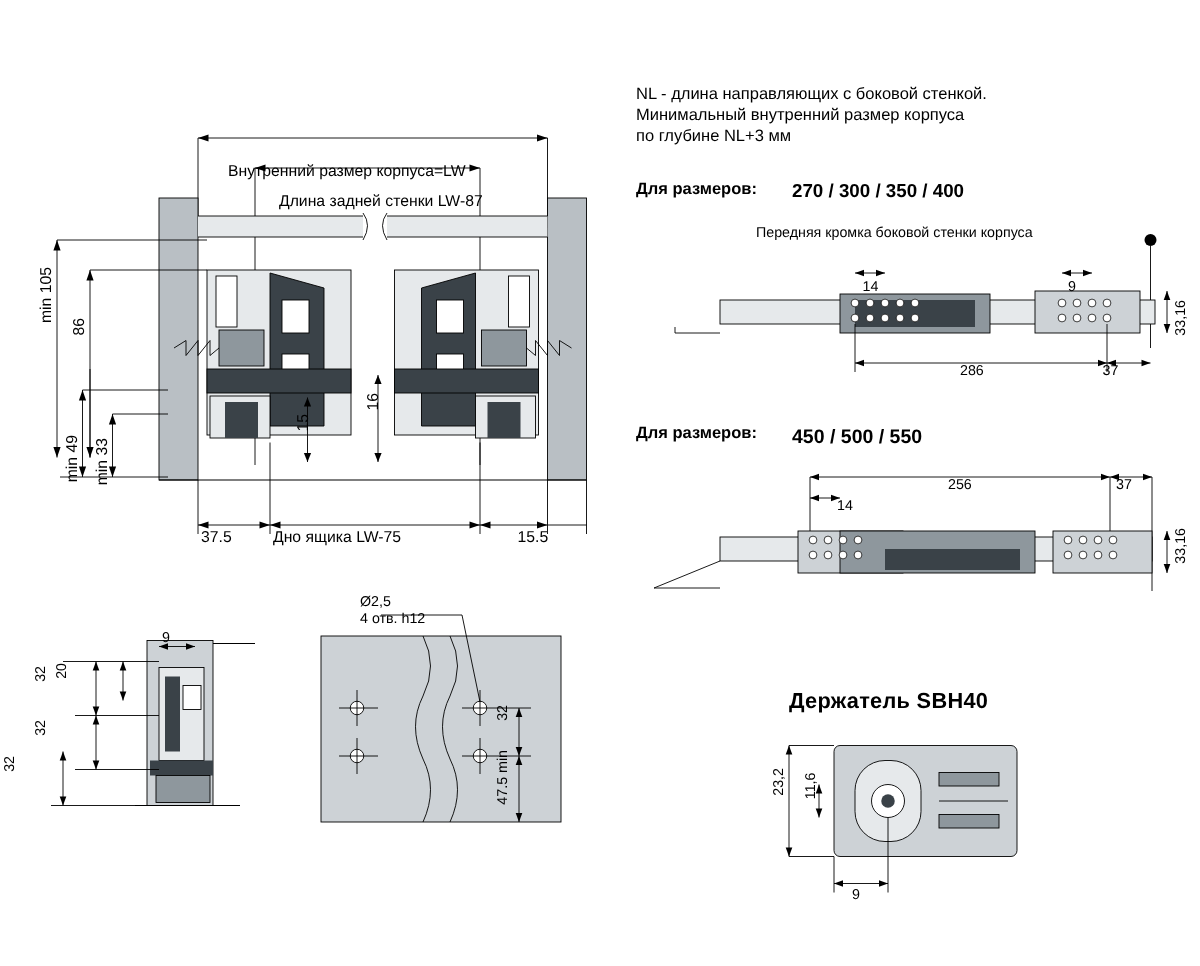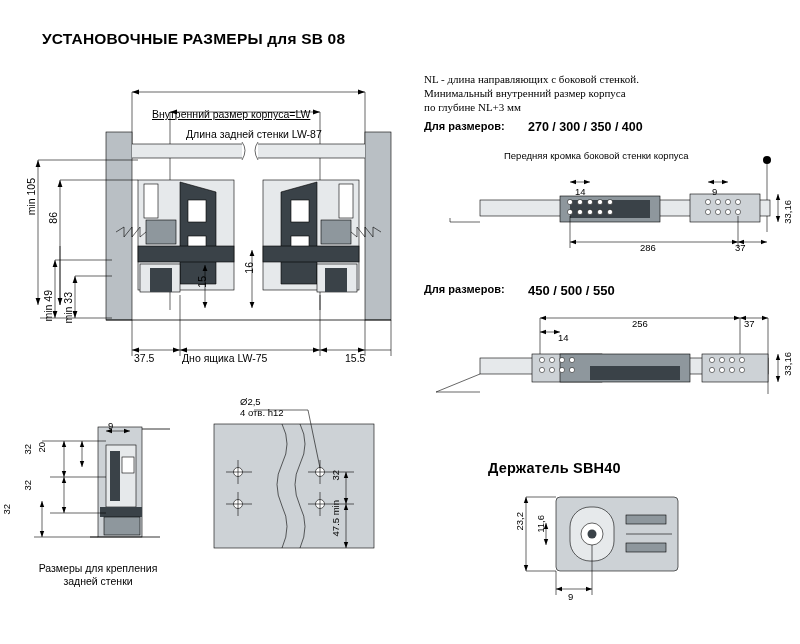--- a/index.html
+++ b/index.html
@@ -21,21 +21,20 @@
   .lt{fill:#e6e9eb;}
   .wh{fill:#ffffff;}
   .st{stroke:#000;stroke-width:.8;fill:none;}
   .stt{stroke:#000;stroke-width:.6;fill:none;}
 </style>
 </head>
 <body>
 
 <div class="page">
 
-  <div class="abs ttl" style="left:42px;top:30px;">УСТАНОВОЧНЫЕ РАЗМЕРЫ для SB 08</div>
 
   <svg class="abs" style="left:20px;top:60px;" width="400" height="330">
 
     <line class="stt" x1="112" y1="32" x2="345" y2="32"></line>
     <path d="M112,32 l7,-2.4 v4.8 z" fill="#000"></path>
     <path d="M345,32 l-7,-2.4 v4.8 z" fill="#000"></path>
     <line class="stt" x1="112" y1="32" x2="112" y2="92"></line>
     <line class="stt" x1="345" y1="32" x2="345" y2="92"></line>
 
     <line class="stt" x1="150" y1="52" x2="300" y2="52"></line>
@@ -142,21 +141,21 @@
     <path d="M300,290 l7,-2.4 v4.8 z" fill="#000"></path>
     <path d="M345,290 l-7,-2.4 v4.8 z" fill="#000"></path>
     <line class="stt" x1="112" y1="260" x2="112" y2="296"></line>
     <line class="stt" x1="160" y1="235" x2="160" y2="296"></line>
     <line class="stt" x1="300" y1="235" x2="300" y2="296"></line>
     <line class="stt" x1="345" y1="260" x2="345" y2="296"></line>
     <line class="stt" x1="371" y1="260" x2="371" y2="296"></line>
     <line class="stt" x1="345" y1="290" x2="371" y2="290"></line>
   </svg>
 
-  <div class="abs dim" style="left:152px;top:108px;text-decoration:underline;">Внутренний размер корпуса=LW</div>
+  <div class="abs dim" style="left:152px;top:108px;">Внутренний размер корпуса=LW</div>
   <div class="abs dim" style="left:186px;top:128px;">Длина задней стенки  LW-87</div>
   <div class="abs dim vert" style="left:25px;top:178px;">min 105</div>
   <div class="abs dim vert" style="left:47px;top:212px;">86</div>
   <div class="abs dim vert" style="left:42px;top:290px;">min 49</div>
   <div class="abs dim vert" style="left:62px;top:292px;">min 33</div>
   <div class="abs dim vert" style="left:196px;top:276px;">15</div>
   <div class="abs dim vert" style="left:243px;top:262px;">16</div>
   <div class="abs dim" style="left:134px;top:352px;">37.5</div>
   <div class="abs dim" style="left:182px;top:352px;">Дно ящика  LW-75</div>
   <div class="abs dim" style="left:345px;top:352px;">15.5</div>
@@ -193,22 +192,20 @@
     <line class="stt" x1="22" y1="26" x2="86" y2="26"></line>
     <line class="stt" x1="30" y1="62" x2="86" y2="62"></line>
     <line class="stt" x1="30" y1="98" x2="86" y2="98"></line>
     <line class="stt" x1="14" y1="122" x2="78" y2="122"></line>
   </svg>
   <div class="abs small" style="left:108px;top:420px;">9</div>
   <div class="abs small vert" style="left:36px;top:442px;">20</div>
   <div class="abs small vert" style="left:22px;top:444px;">32</div>
   <div class="abs small vert" style="left:22px;top:480px;">32</div>
   <div class="abs small vert" style="left:1px;top:504px;">32</div>
-  <div class="abs cap" style="left:18px;top:562px;width:160px;white-space:pre-line;">Размеры  для крепления
-задней стенки</div>
 
   <svg class="abs" style="left:196px;top:412px;" width="200" height="140">
     <rect class="gray2" x="18" y="12" width="160" height="124"></rect>
     <rect class="stt" x="18" y="12" width="160" height="124" fill="none"></rect>
 
     <path class="stt" d="M86,12 q10,20 0,40 q-10,20 0,42 q10,20 0,42"></path>
     <path class="stt" d="M104,12 q10,20 0,40 q-10,20 0,42 q10,20 0,42"></path>
 
     <circle class="wh" cx="42" cy="60" r="4.5"></circle>
       <circle class="stt" cx="42" cy="60" r="4.5" fill="none"></circle>
@@ -238,21 +235,21 @@
     <line class="stt" x1="138" y1="92" x2="158" y2="92"></line>
     <line class="stt" x1="150" y1="92" x2="150" y2="136"></line>
     <path d="M150,92 l-2.2,6 h4.4 z" fill="#000"></path>
     <path d="M150,136 l-2.2,-6 h4.4 z" fill="#000"></path>
   </svg>
   <div class="abs small" style="left:240px;top:396px;">Ø2,5</div>
   <div class="abs small" style="left:240px;top:407px;">4 отв. h12</div>
   <div class="abs small vert" style="left:330px;top:470px;">32</div>
   <div class="abs small vert" style="left:330px;top:500px;">47.5 min</div>
 
-  <div class="abs txt" style="left:424px;top:72px;width:360px;white-space:pre-line;line-height:14px;font-family:Liberation Serif, serif;">NL - длина направляющих с боковой стенкой.
+  <div class="abs txt" style="left:424px;top:56px;width:360px;white-space:pre-line;line-height:14px;">NL - длина направляющих с боковой стенкой.
 Минимальный внутренний размер корпуса
 по глубине NL+3 мм</div>
 
   <div class="abs txt-b" style="left:424px;top:120px;">Для размеров:</div>
   <div class="abs txt-b" style="left:528px;top:120px;font-size:12.5px;">270 / 300 / 350 / 400</div>
   <div class="abs small" style="left:488px;top:150px;padding-left:16px;">Передняя кромка боковой стенки корпуса</div>
 
   <svg class="abs" style="left:420px;top:160px;" width="370" height="110">
     <circle cx="347" cy="0" r="4" fill="#000"></circle>
     <line class="stt" x1="347" y1="4" x2="347" y2="72"></line>
@@ -363,21 +360,21 @@
 
     <line class="stt" x1="358" y1="44" x2="358" y2="72"></line>
     <path d="M358,44 l-2.2,6 h4.4 z" fill="#000"></path>
     <path d="M358,72 l-2.2,-6 h4.4 z" fill="#000"></path>
   </svg>
   <div class="abs small" style="left:558px;top:332px;">14</div>
   <div class="abs small" style="left:632px;top:318px;">256</div>
   <div class="abs small" style="left:744px;top:318px;">37</div>
   <div class="abs small vert" style="left:782px;top:352px;">33,16</div>
 
-  <div class="abs ttl" style="left:488px;top:460px;font-size:14.5px;">Держатель SBH40</div>
+  <div class="abs ttl" style="left:526px;top:460px;font-size:14.5px;">Держатель SBH40</div>
 
   <svg class="abs" style="left:500px;top:485px;" width="230" height="120">
     <rect class="gray2" x="56" y="12" width="122" height="74" rx="4"></rect>
     <rect class="stt" x="56" y="12" width="122" height="74" rx="4" fill="none"></rect>
     <rect class="lt" x="70" y="22" width="44" height="54" rx="20"></rect>
     <rect class="stt" x="70" y="22" width="44" height="54" rx="20" fill="none"></rect>
     <circle class="wh" cx="92" cy="49" r="11"></circle>
     <circle class="stt" cx="92" cy="49" r="11" fill="none"></circle>
     <circle class="dk" cx="92" cy="49" r="4.5"></circle>
     <rect class="mid" x="126" y="30" width="40" height="9"></rect>

